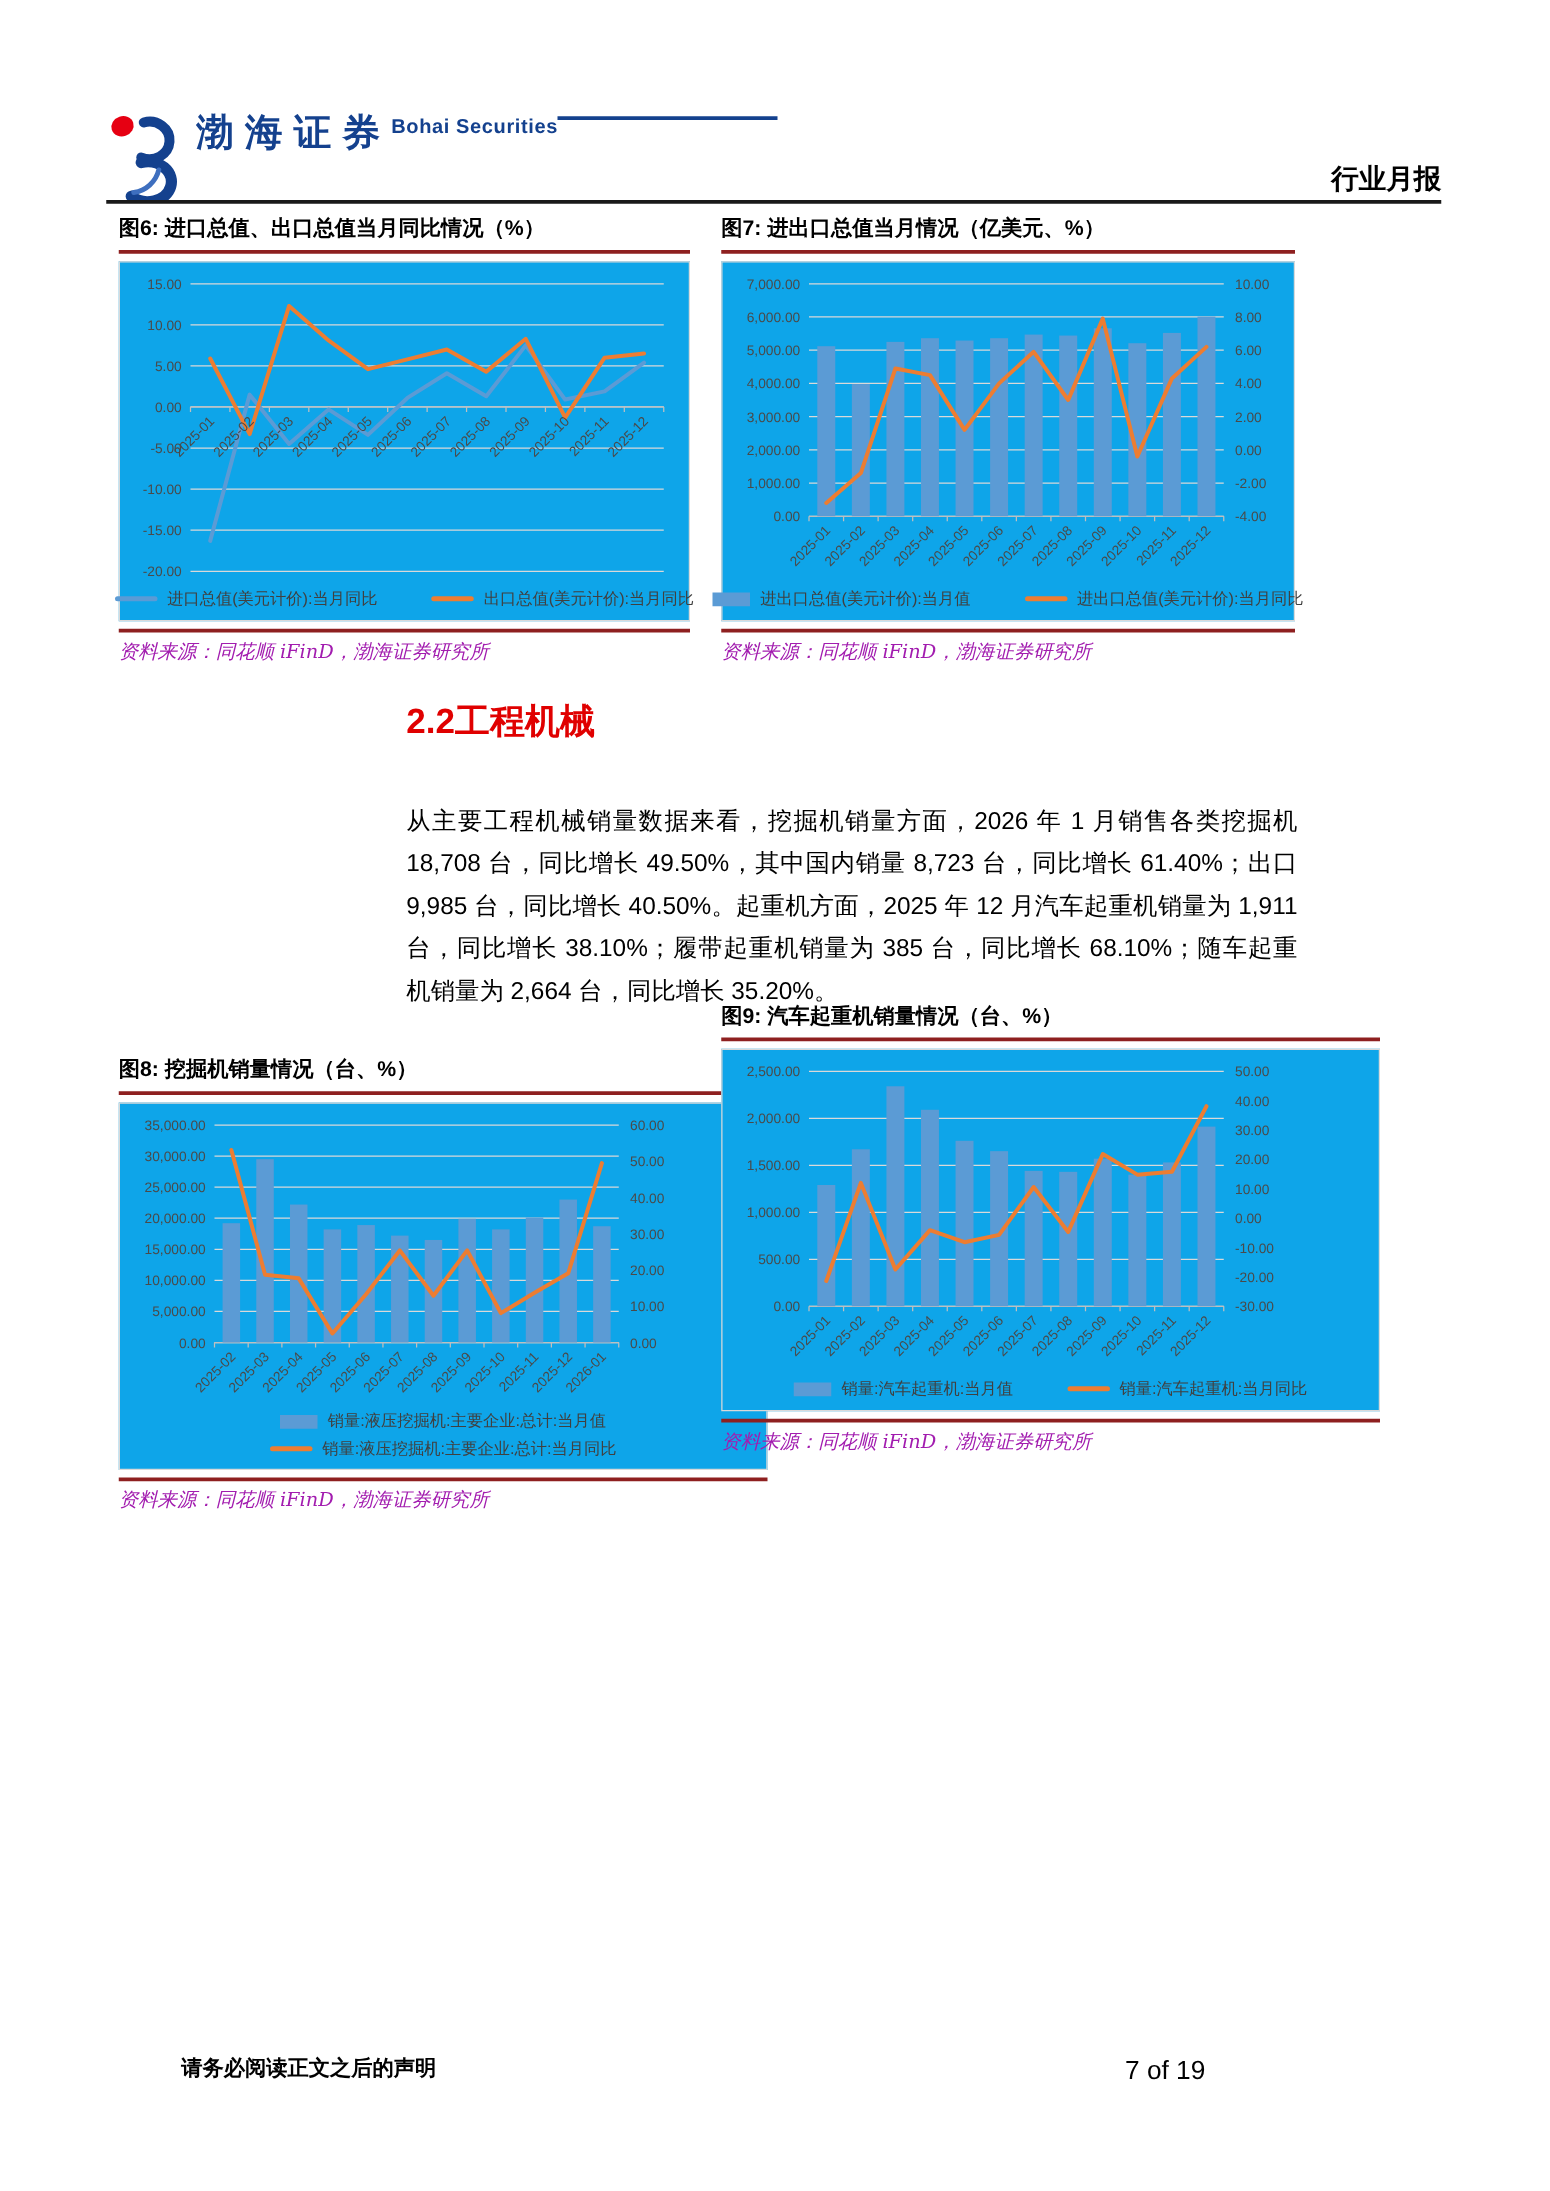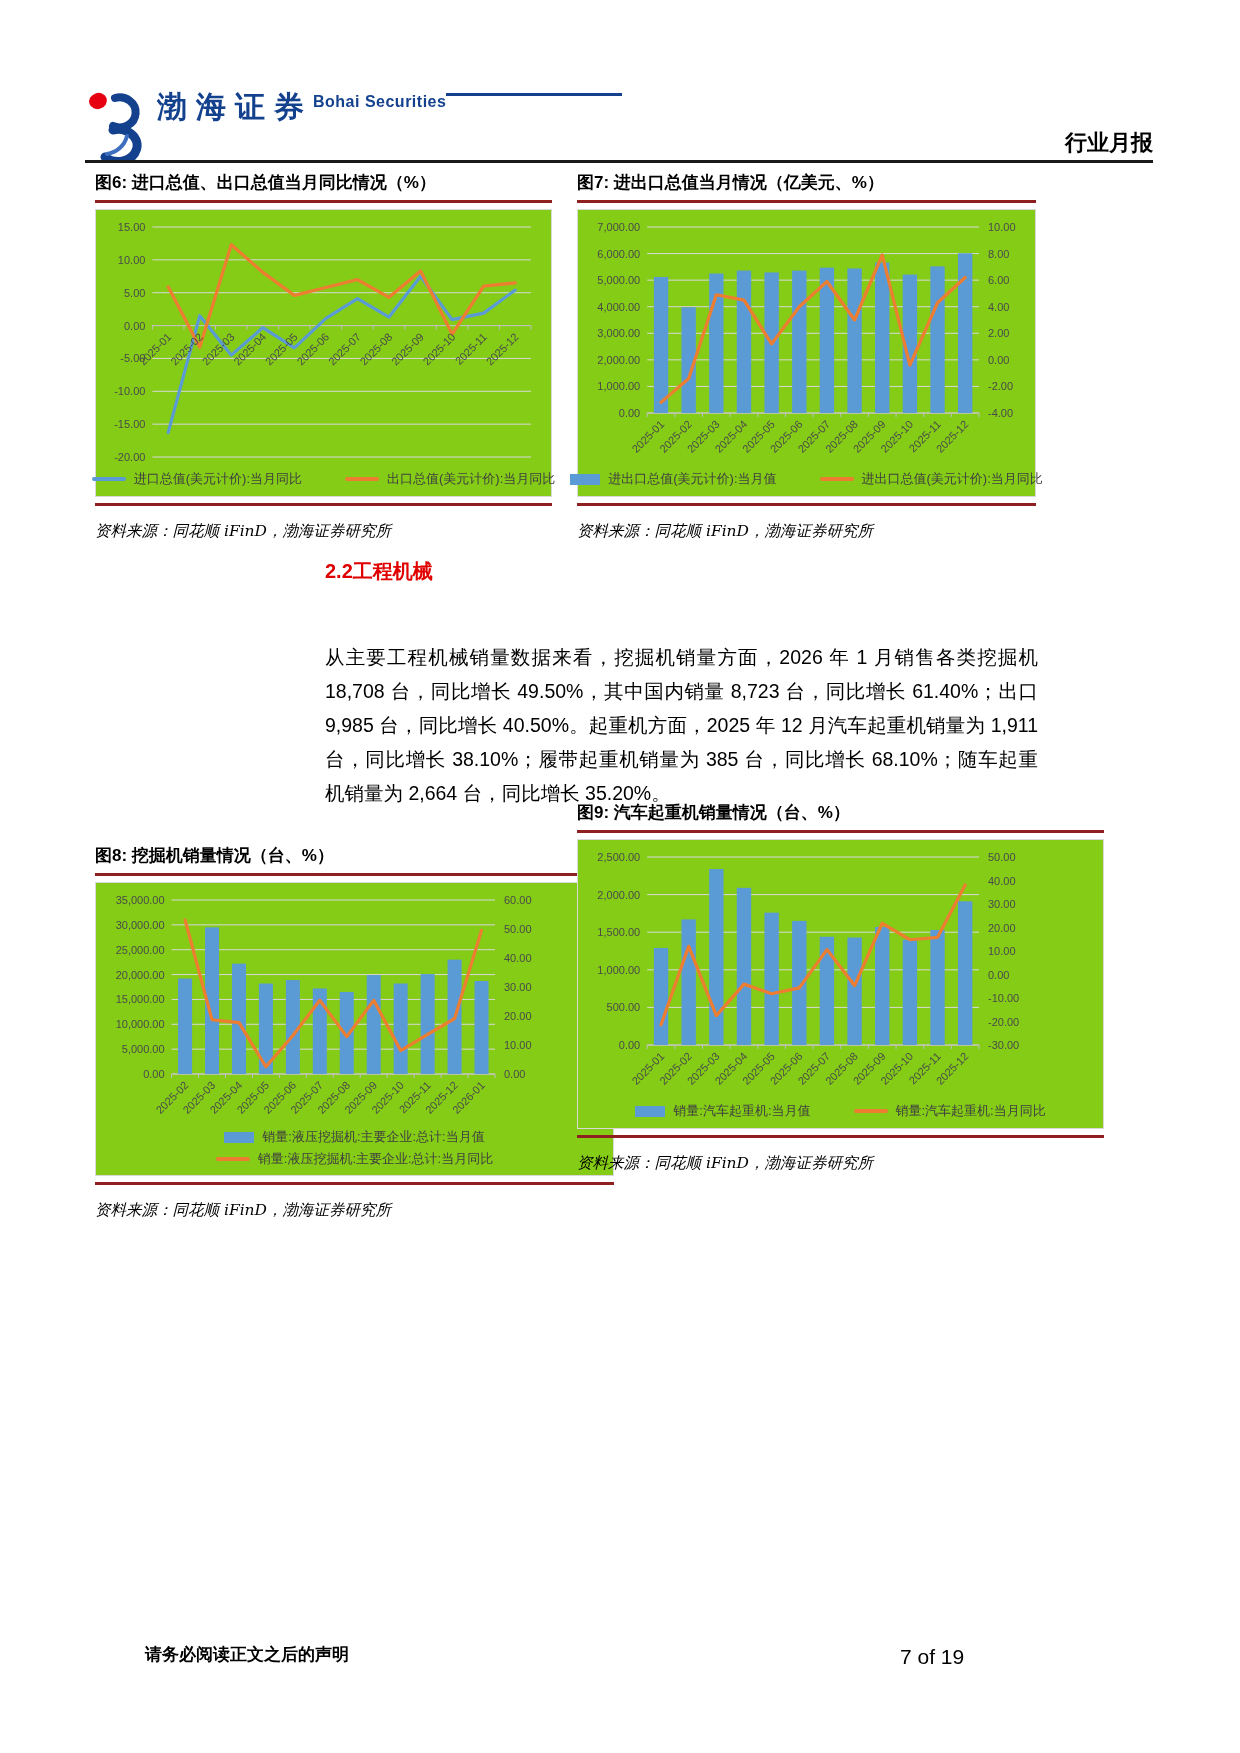--- a/index.html
+++ b/index.html
@@ -12,32 +12,32 @@
   .logo-cn{font-size:30px;font-weight:bold;color:#14418E;letter-spacing:9px;line-height:34px;white-space:nowrap;}
   .logo-en{font-size:16px;font-weight:bold;color:#14418E;letter-spacing:0.5px;line-height:20px;margin-top:2px;}
   .logo-underline{height:3px;background:#14418E;margin-top:3px;width:176px;}
   .report-type{position:absolute;right:87px;top:128px;font-size:22px;font-weight:bold;}
   .header-rule{position:absolute;left:85px;top:160px;width:1068px;height:3px;background:#1a1a1a;}
 
   
   .fig{position:absolute;}
   .fig-title{font-size:17px;font-weight:bold;line-height:22px;}
   .fig-rule{height:3px;background:#8E2020;margin-top:6px;}
-  .fig-box{margin-top:6px;border:1px solid #D9D9D9;background:#84cc16;padding:5px 2px 3px;}
-  .fig-source{margin-top:15px;font-family:"DejaVu Serif",serif;font-style:italic;font-size:15.5px;color:#000000;}
+  .fig-box{margin-top:6px;border:1px solid #D9D9D9;background:#0ea5e9;padding:5px 2px 3px;}
+  .fig-source{margin-top:5px;font-family:"DejaVu Serif",serif;font-style:italic;font-size:15.5px;color:#a21caf;}
   svg.chart{display:block;}
   svg text.ax{font-family:"Liberation Sans",sans-serif;font-size:11px;fill:#4a4a4a;}
   .legend{display:flex;justify-content:center;align-items:center;gap:43px;min-height:28px;flex-wrap:nowrap;}
   .legend.stacked{flex-direction:column;gap:4px;padding:2px 0 4px;}
   .lg-entry{display:inline-flex;align-items:center;gap:8px;font-size:13px;color:#404040;white-space:nowrap;}
   .sw-line{width:34px;height:4px;border-radius:2px;flex:none;}
   .sw-bar{width:30px;height:11px;flex:none;}
 
   
-  .section-heading{position:absolute;left:325px;top:558px;font-size:20px;font-weight:bold;color:#E00000;}
+  .section-heading{position:absolute;left:325px;top:558px;font-size:28px;font-weight:bold;color:#E00000;}
   .paragraph{position:absolute;left:325px;top:640px;width:713px;font-size:19.5px;line-height:34px;color:#000;}
   .para-line{text-align:justify;text-align-last:justify;}
   .para-line.last{text-align-last:left;}
 
   
   .footer-disclaimer{position:absolute;left:145px;top:1643px;font-family:"DejaVu Serif",serif;
                      font-weight:bold;font-size:17px;}
   .footer-page{position:absolute;left:900px;top:1645px;font-size:21px;}
 </style>
 </head>

